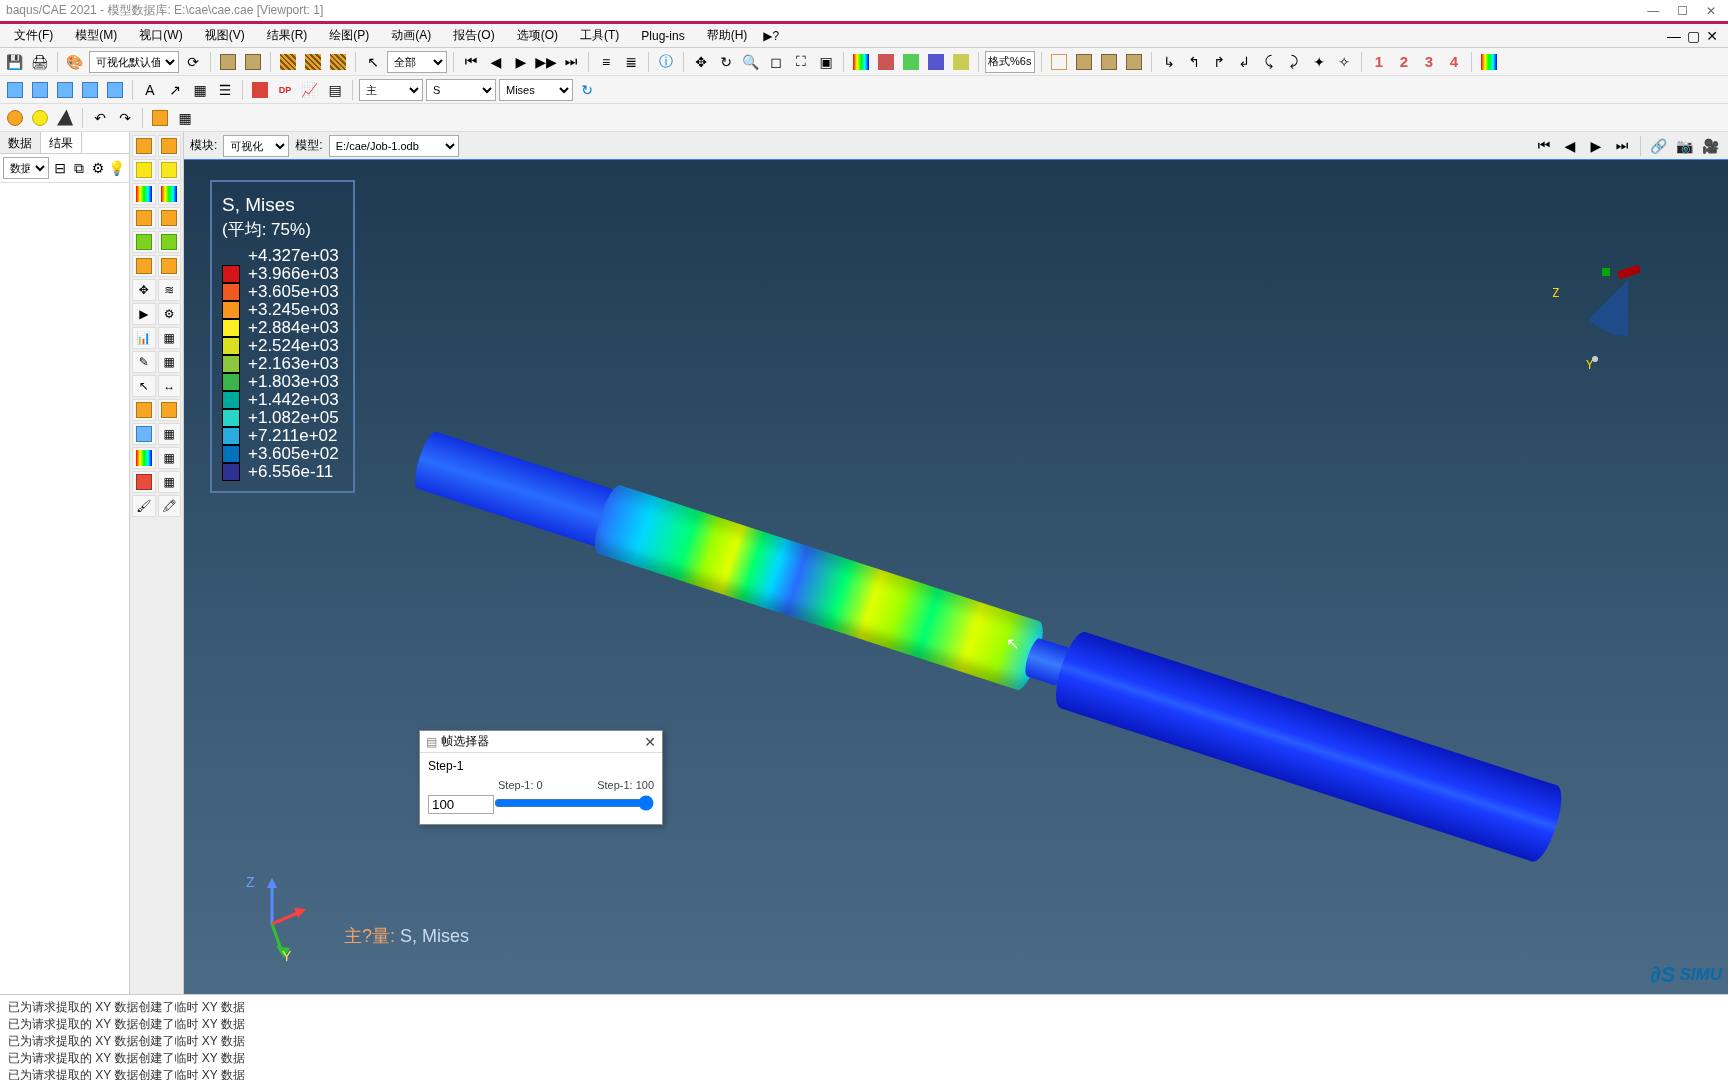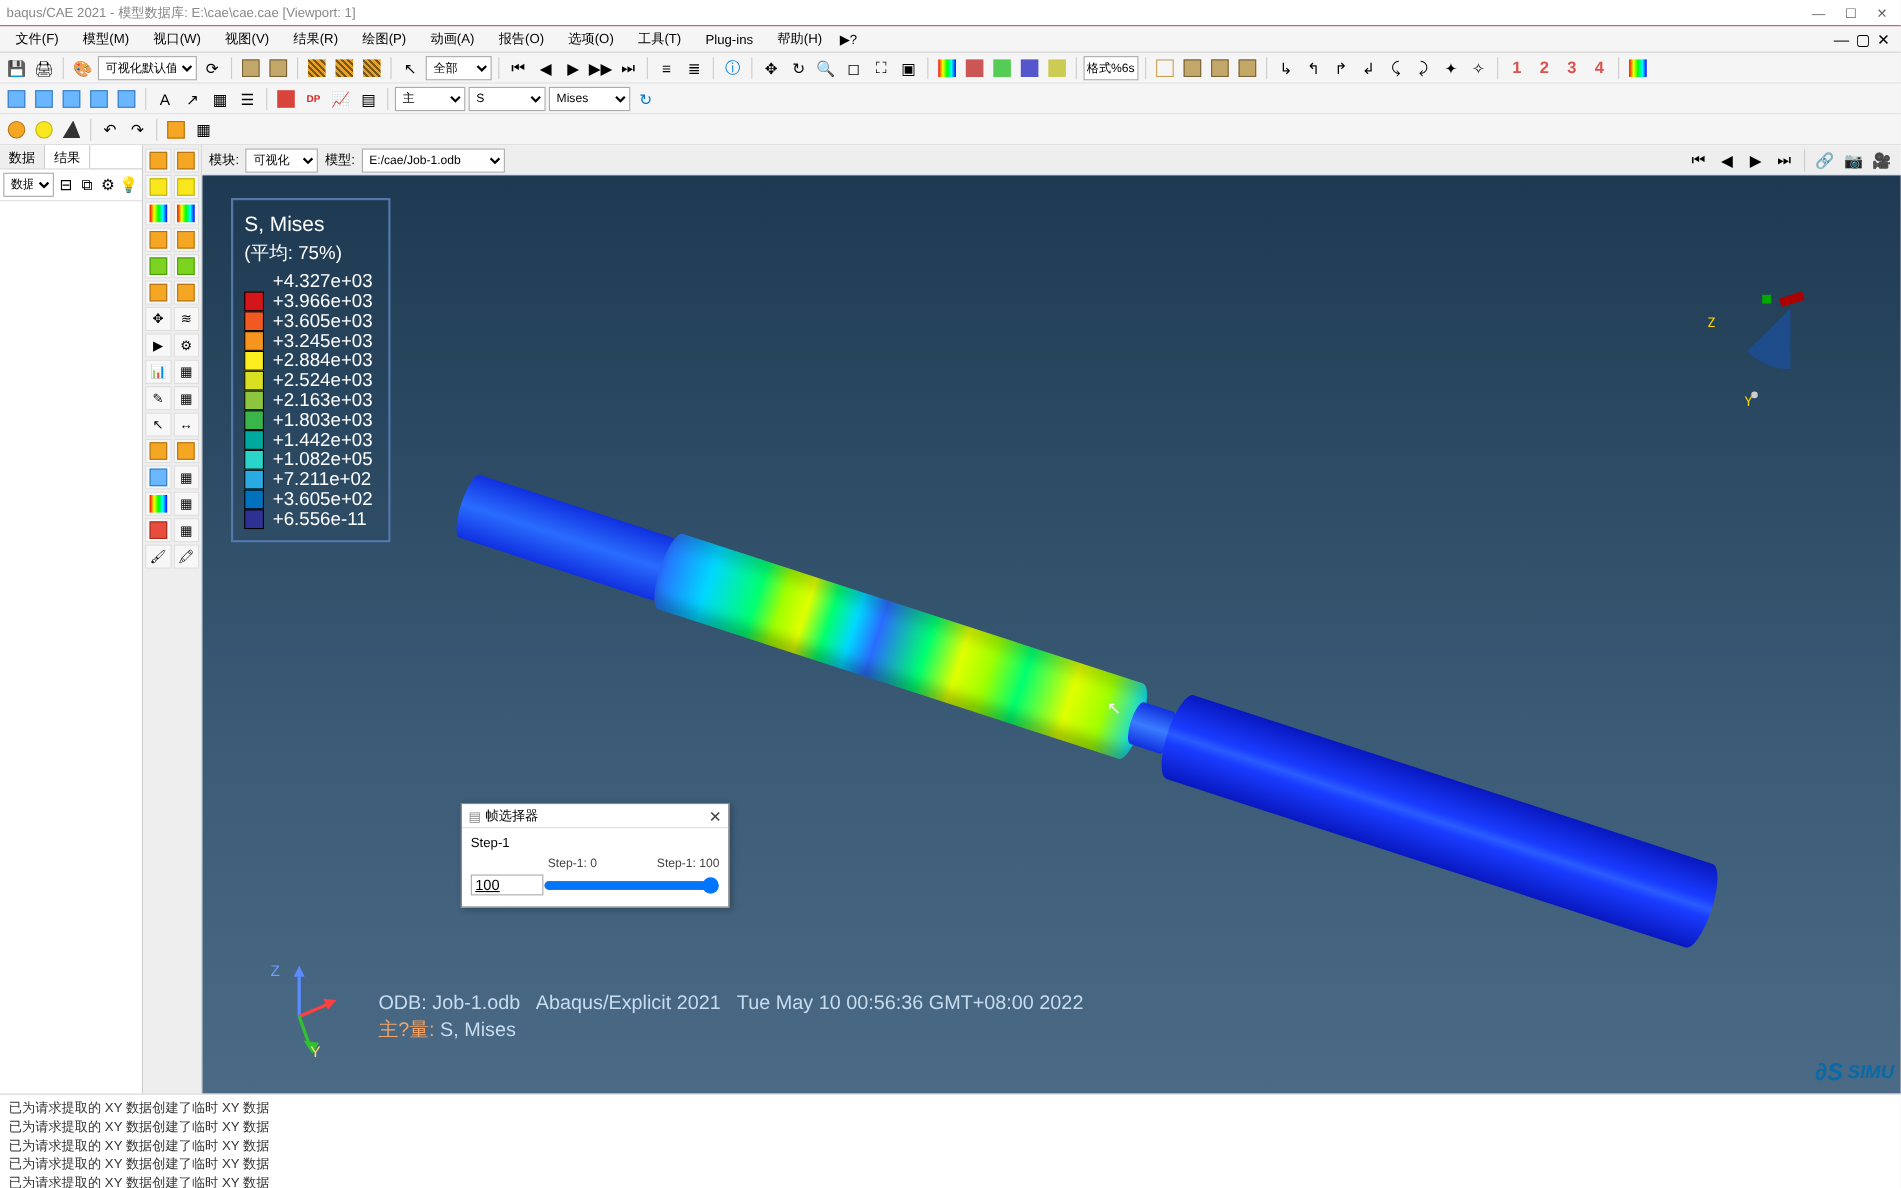--- a/index.html
+++ b/index.html
@@ -1,18 +1,18 @@
 <!DOCTYPE html>
 <html><head>
 <meta charset="utf-8">
 <style>
 * { margin: 0; padding: 0; box-sizing: border-box; font-family: "Segoe UI", Tahoma, sans-serif; }
 body { background: #f0f0f0; width: 1728px; height: 1080px; overflow: hidden; font-size: 12px; }
 
-.title-bar { height: 24px; background: #fff; display: flex; align-items: center; padding: 0 6px; color: #888; border-bottom: 1px solid #be185d; }
+.title-bar { height: 24px; background: #fff; display: flex; align-items: center; padding: 0 6px; color: #888; border-bottom: 3px solid #be185d; }
 .title-bar .controls { margin-left: auto; display: flex; gap: 18px; padding-right: 6px; color: #666; }
 
 .menu-bar { height: 24px; background: #f5f5f5; display: flex; align-items: center; padding: 0 4px; gap: 2px; border-bottom: 1px solid #ccc; }
 .menu-bar .item { padding: 3px 10px; cursor: pointer; }
 .menu-bar .spacer { flex: 1; }
 .menu-bar .right-icons { display:flex; gap:6px; padding-right:6px; font-size:14px;}
 
 .toolbar-row { height: 28px; background: #f5f5f5; display: flex; align-items: center; padding: 0 4px; gap: 3px; border-bottom: 1px solid #ddd; flex-wrap: nowrap; overflow: hidden; }
 .tb-btn { width: 22px; height: 22px; display: inline-flex; align-items: center; justify-content: center; border: 1px solid transparent; cursor: pointer; font-size: 14px; }
 .tb-sep { width: 1px; height: 20px; background: #ccc; margin: 0 3px; }
@@ -80,21 +80,21 @@
 
 .triad-bl { position:absolute; bottom:30px; left:50px; width:80px; height:90px; color:#fff; font:14px monospace;}
 .triad-bl .z{position:absolute; top:0; left:12px; color:#6aa0ff;}
 .triad-bl .y{position:absolute; bottom:0; left:48px; color:#ffe066;}
 
 
 .dialog { position:absolute; top:570px; left:235px; width:244px; background:#fff; border:1px solid #888; box-shadow:2px 2px 6px rgba(0,0,0,0.25); font-size:12px;}
 .dialog .titlebar{height:22px;display:flex;align-items:center;padding:0 6px;border-bottom:1px solid #ddd;}
 .dialog .close{margin-left:auto;cursor:pointer;font-size:14px;color:#444;}
 .dialog .body{padding:6px 8px 10px;}
-.dialog .slider-row{display:flex;align-items:center;gap:0;margin-top:4px;text-decoration:underline;}
+.dialog .slider-row{display:flex;align-items:flex-start;gap:0;margin-top:4px;}
 .dialog .slider{flex:1;}
 .dialog input[type=text]{width:66px;border:1px solid #aaa;padding:1px 3px;}
 
 
 .status-text { position:absolute; bottom:46px; left:160px; color:#c8dcf0; font:18px "Courier New", monospace; line-height:1.35;}
 .status-text .row{white-space:pre;}
 .status-text .orange{color:#f5a466;}
 
 
 .simulia { position:absolute; bottom:6px; right:6px; color:#0a6aa8; font-style:italic; font-weight:bold; font-size:17px; display:flex; align-items:center; gap:4px;}
@@ -530,21 +530,20 @@
             <span>Step-1: 100</span>
           </div>
           <div class="slider-row">
             <input type="text" value="100" style="">
             <input type="range" class="slider" min="0" max="100" value="100" style="">
           </div>
         </div>
       </div>
 
       <div class="status-text">
-        <div class="row">ODB: Job-1.odb   Abaqus/Explicit 2021   Tue May 10 00:56:36 GMT+08:00 2022</div>
         <div class="row"><span class="orange">主?量: </span><span>S, Mises</span></div>
       </div>
 
       <div class="simulia">
         <span style="font-size:22px;">∂S</span>
           <span>SIMU</span>
       </div>
 
     </div>
   </div>

